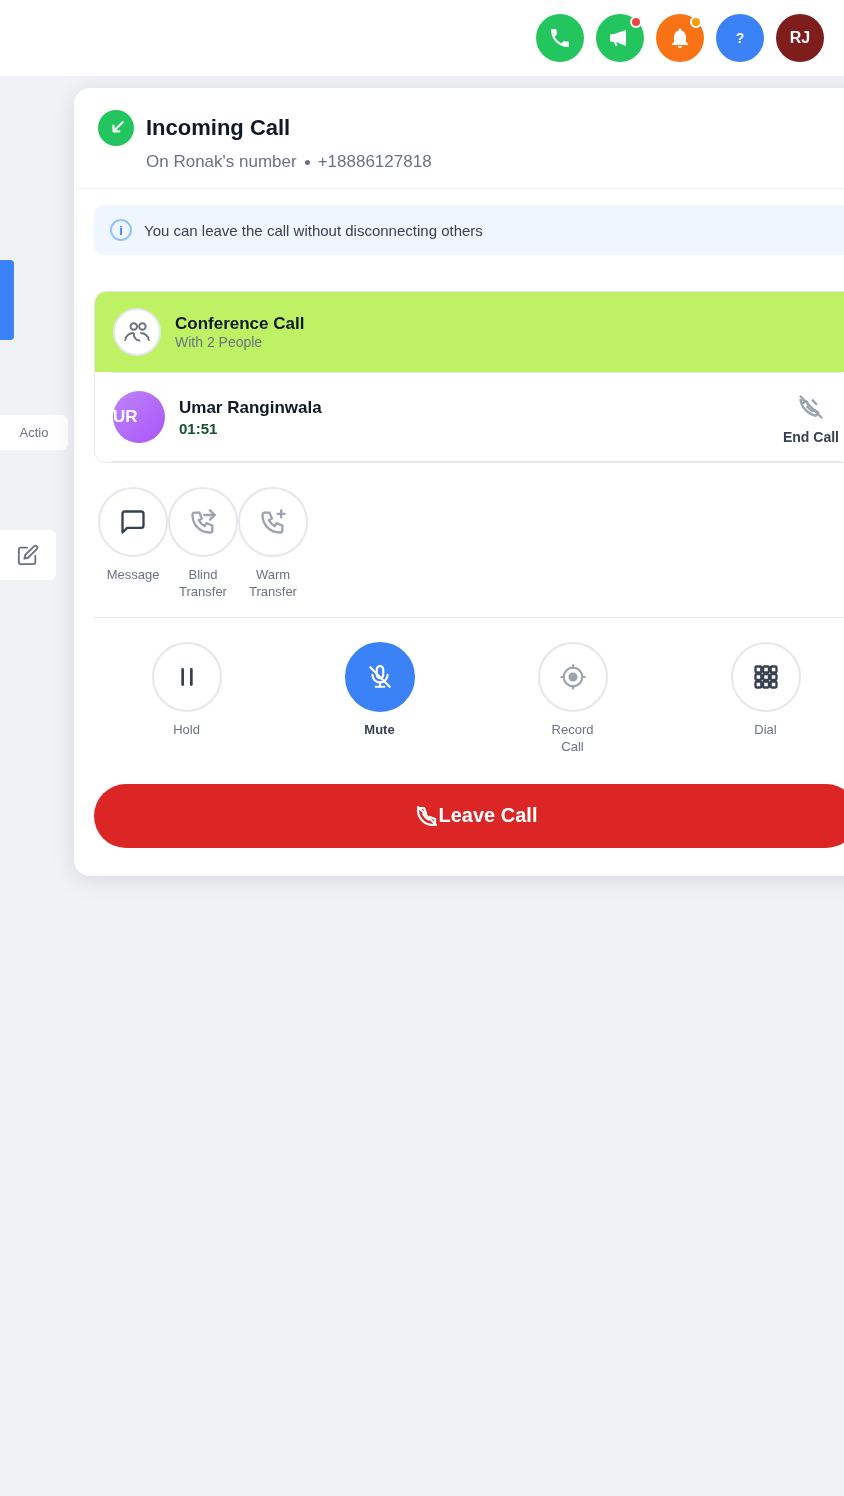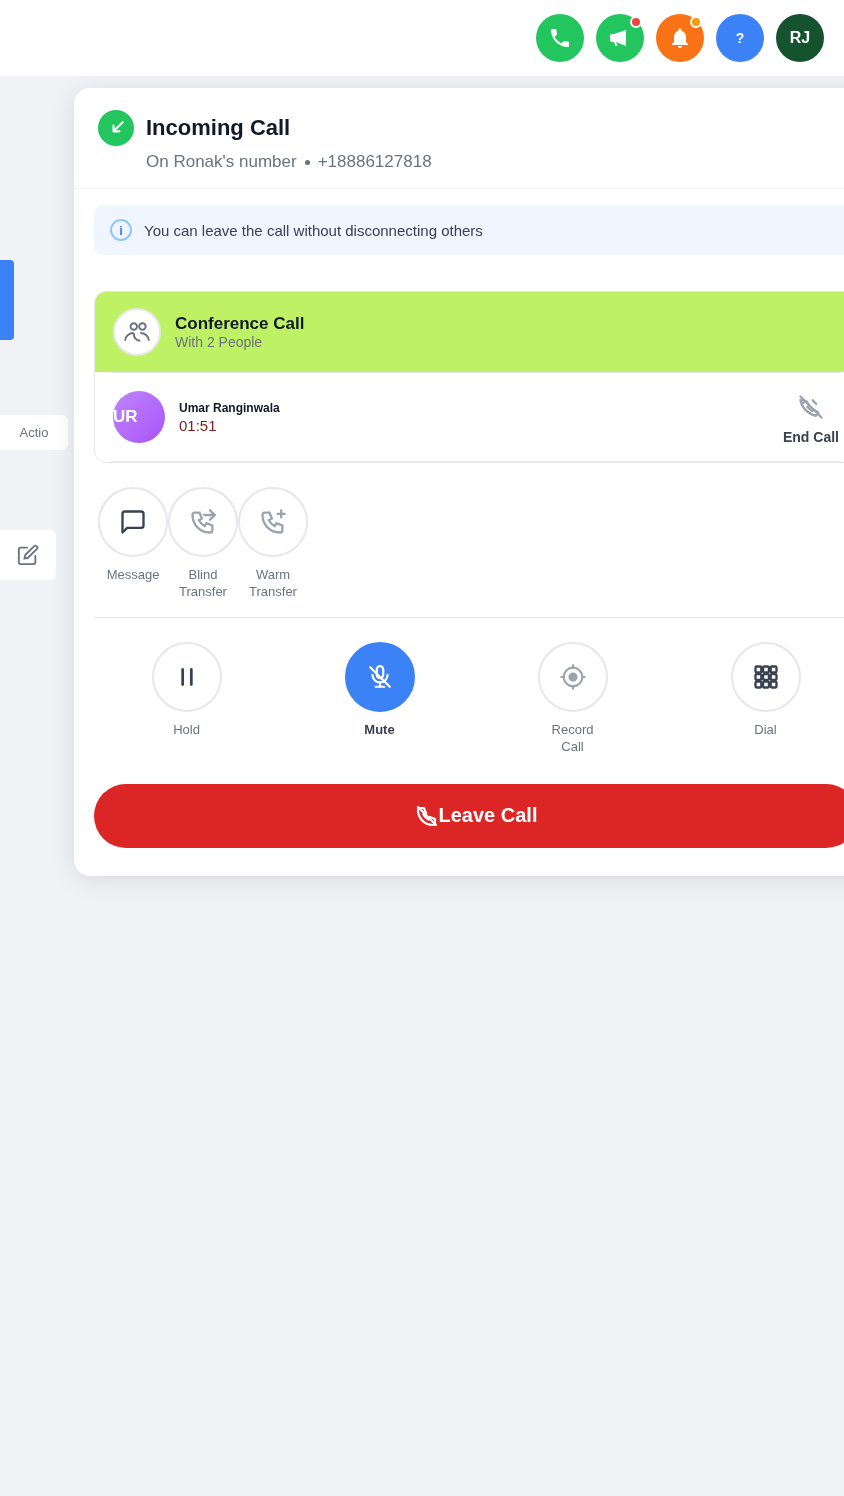--- a/index.html
+++ b/index.html
@@ -27,21 +27,21 @@
       display: flex;
       align-items: center;
       justify-content: center;
       cursor: pointer;
       position: relative;
     }
     .topbar-icon.phone { background: #22c55e; }
     .topbar-icon.megaphone { background: #22c55e; }
     .topbar-icon.bell { background: #f97316; }
     .topbar-icon.help { background: #3b82f6; }
-    .topbar-icon.avatar { background: #14532d; color: #fff; font-weight: 700; font-size: 16px; }
+    .topbar-icon.avatar { background: #7f1d1d; color: #fff; font-weight: 700; font-size: 16px; }
     .badge {
       position: absolute;
       top: 2px;
       right: 2px;
       width: 12px;
       height: 12px;
       background: #ef4444;
       border-radius: 50%;
       border: 2px solid #fff;
     }
@@ -205,22 +205,22 @@
       align-items: center;
       justify-content: flex-start;
       font-weight: 700;
       font-size: 17px;
       color: #fff;
       flex-shrink: 0;
     }
     .avatar-ur { background: linear-gradient(135deg, #c084fc 0%, #a855f7 100%); }
     .avatar-kv { background: #0d9488; }
     .participant-info { flex: 1; }
-    .participant-name { font-size: 12px; font-weight: 700; color: #111827; }
-    .participant-time { font-size: 15px; color: #7f1d1d; margin-top: 2px; }
+    .participant-name { font-size: 17px; font-weight: 700; color: #111827; }
+    .participant-time { font-size: 15px; color: #14532d; margin-top: 2px; font-weight: bold; }
     .end-action {
       display: flex;
       flex-direction: column;
       align-items: center;
       gap: 4px;
       cursor: pointer;
     }
     .end-action-icon {
       width: 36px;
       height: 36px;

